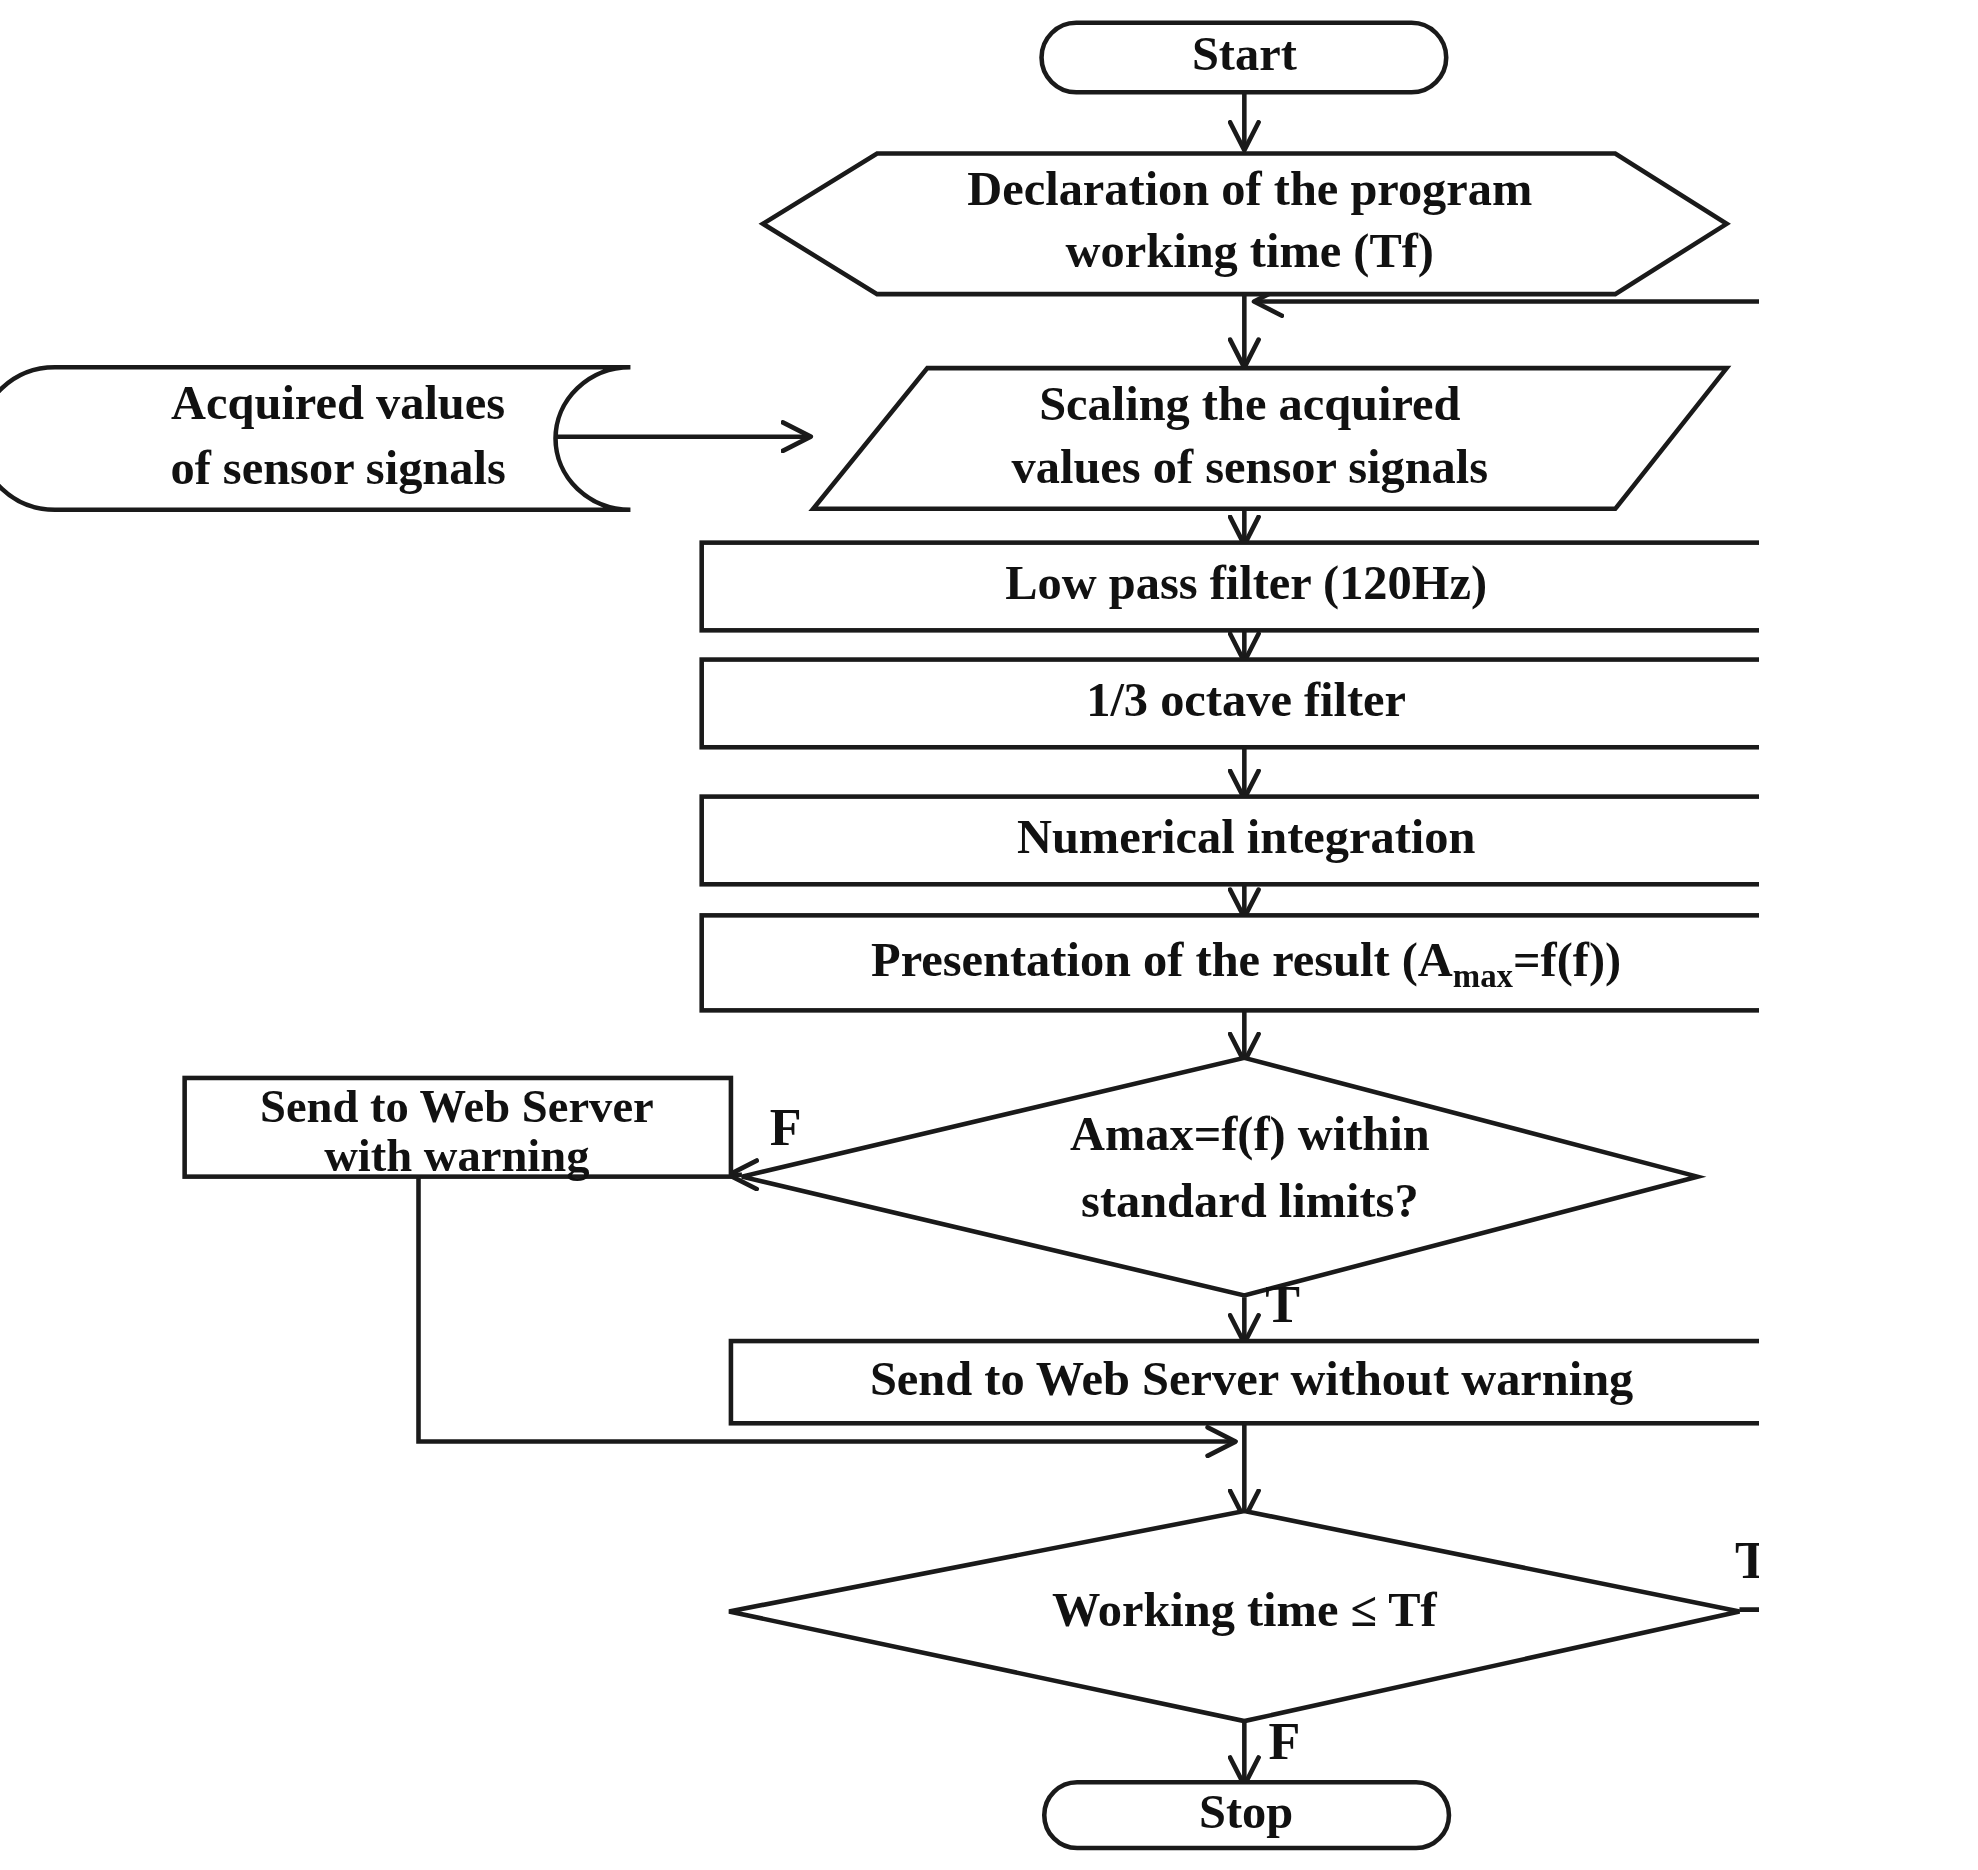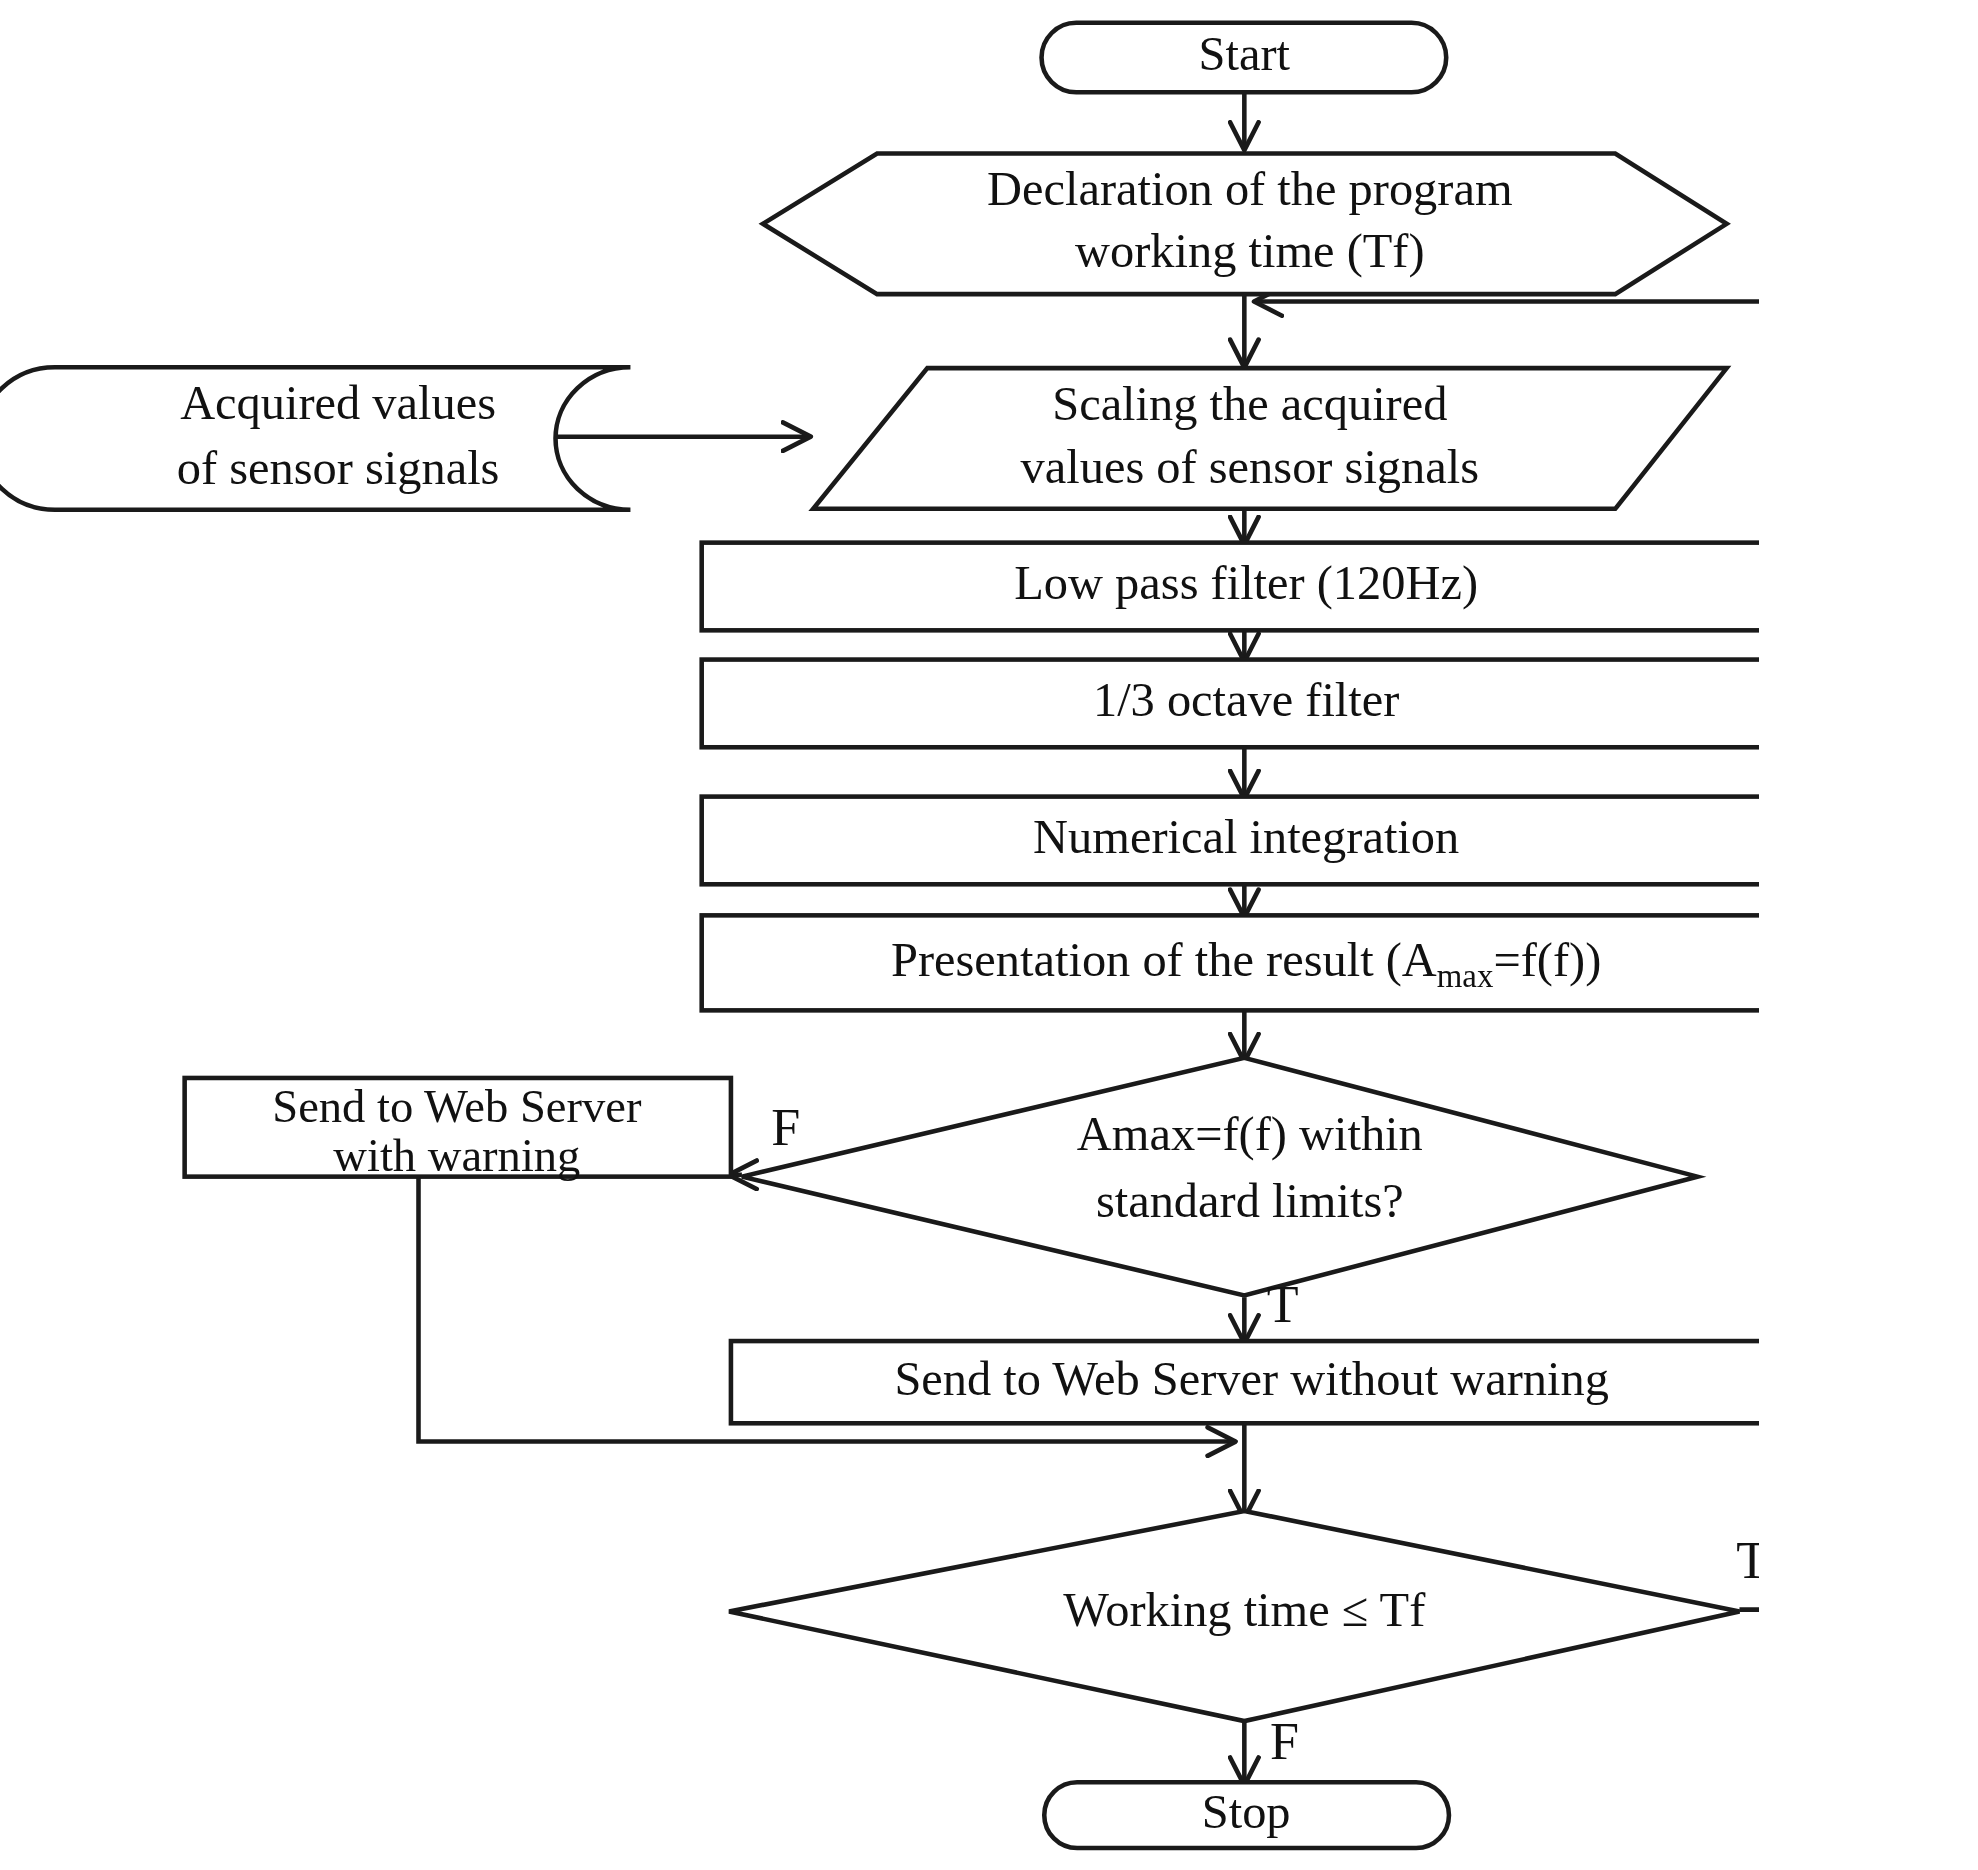--- a/index.html
+++ b/index.html
@@ -1,17 +1,17 @@
 <!DOCTYPE html>
 <html style="font-size:14.6px"><head>
 <meta charset="utf-8">
 <style>
   html,body{margin:0;padding:0;background:#ffffff;}
   body{font-family:"Liberation Serif",serif;}
-  #stage{position:relative;width:1759px;height:1870px;background:#fff;overflow:hidden;}
+  #stage{position:relative;width:1759px;height:1870px;background:#fff;overflow:hidden;font-weight:bold;}
   svg#flow{display:block;width:1978px;height:1870px;}
   .shape{fill:#ffffff;stroke:#1a1a1a;stroke-width:5;}
   .conn{stroke:#1a1a1a;stroke-width:5;fill:none;}
   .nodetext{font-family:"Liberation Serif",serif;font-size:53px;fill:#111;text-anchor:middle;dominant-baseline:middle;}
   .nodetext.sm{font-size:51px;}
   .edgelabel{font-family:"Liberation Serif",serif;font-size:57px;fill:#111;text-anchor:middle;dominant-baseline:middle;}
   .sub{font-size:36px;}
 </style>
 </head>
 <body>

